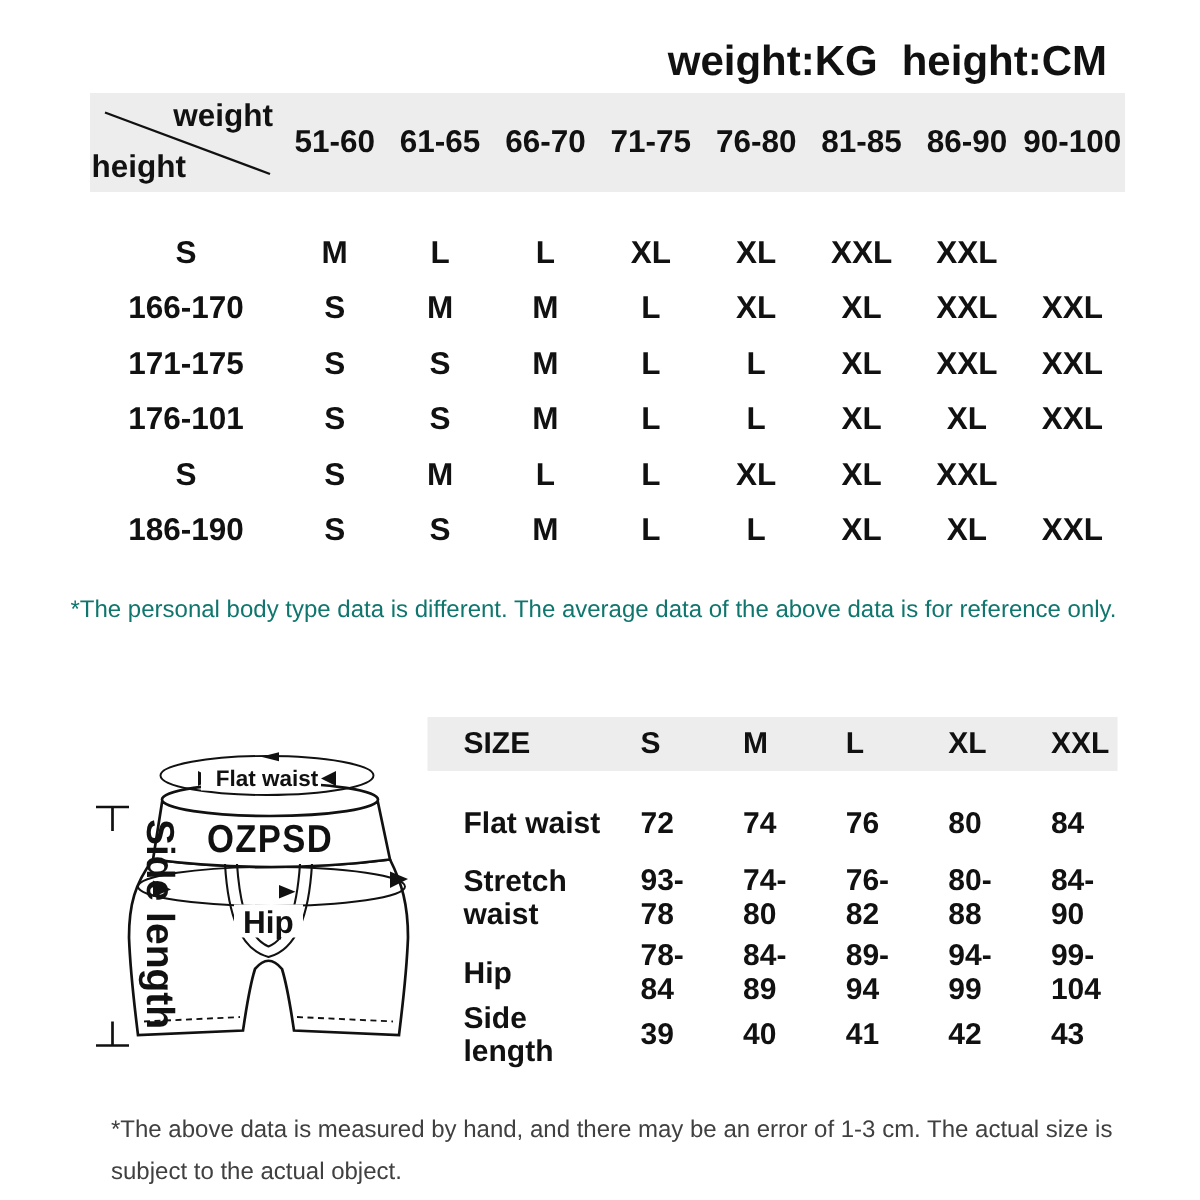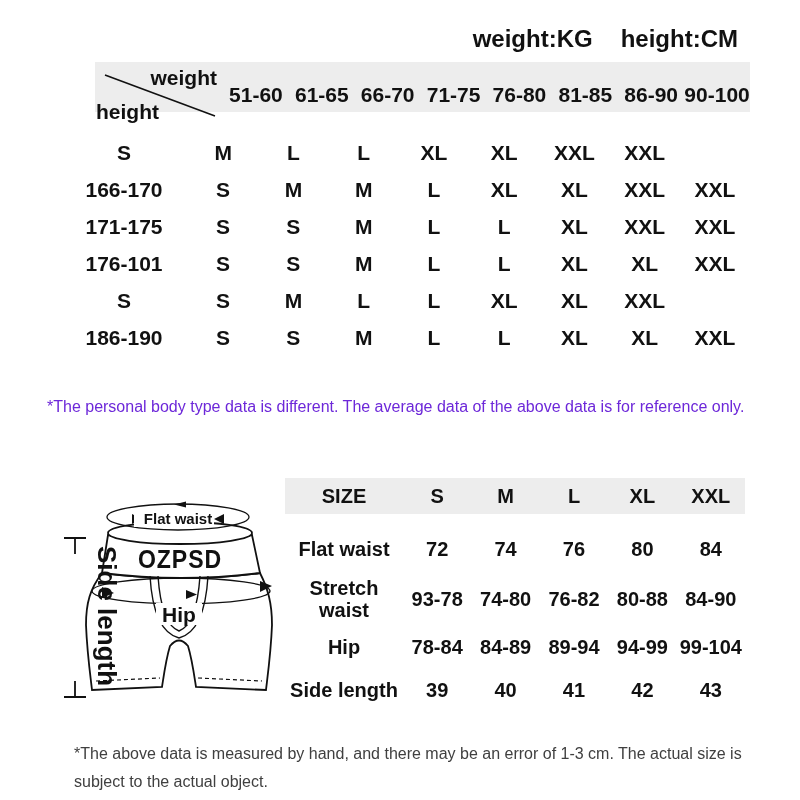--- a/index.html
+++ b/index.html
@@ -1,46 +1,46 @@
 <!DOCTYPE html>
 <html><head>
 <meta charset="utf-8">
 <style>
   * { margin:0; padding:0; box-sizing:border-box; }
   html,body { width:800px; height:800px; background:#fff; color:#111;
               font-family:"Liberation Sans","DejaVu Sans",sans-serif; }
   .canvas { position:relative; width:800px; height:800px; background:#fff; overflow:hidden; }
 
   
-  .units { position:absolute; top:25px; right:62px; display:flex; gap:28px;
-           font-size:24px; font-weight:700; }
+  .units { position:absolute; top:25px; right:62px; display:flex; gap:16px;
+           font-size:28px; font-weight:700; }
 
   
   .t1 { position:absolute; left:60px; top:62px; width:690px; font-size:21px; font-weight:600; }
   .t1-grid { display:grid; grid-template-columns:128px repeat(8,1fr); align-items:center; }
-  .t1-header { background:#ededed; height:50px;margin-left:35px; }
+  .t1-header { background:#ededed; height:66px; }
   .t1-header .t1-cell { text-align:center; }
   .t1-corner { position:relative; height:66px; }
   .t1-corner svg { position:absolute; left:0; top:0; }
   .corner-top { position:absolute; top:4px; right:6px; font-size:21px; }
   .corner-bottom { position:absolute; bottom:4px; left:1px; font-size:21px; }
   .t1-body { margin-top:22px; }
   .t1-row { height:37px; }
   .t1-rowhead { text-align:center; }
   .t1-cell { text-align:center; }
 
-  .note1 { position:absolute; left:47px; top:398px; font-size:16px; font-weight:400; color:#6d28d9; }
+  .note1 { position:absolute; left:47px; top:398px; font-size:16px; font-weight:400; color:#0f766e; }
   .note2 { position:absolute; left:74px; top:740px; width:682px; font-size:16px; font-weight:400;
            color:#404040; line-height:1.75; }
 
   
   .t2 { position:absolute; left:285px; top:478px; width:460px; font-size:20px; font-weight:600; }
   .t2-grid { display:grid; grid-template-columns:118px repeat(5,1fr); align-items:center; }
   .t2-header { background:#ededed; height:36px; }
-  .t2-cell, .t2-label { text-align:center; }
+  .t2-cell, .t2-label { text-align:left;margin-left:24px; }
   .t2-row.r-flat    { height:46px; margin-top:12px; }
   .t2-row.r-stretch { height:54px; }
   .t2-row.r-hip     { height:42px; }
   .t2-row.r-side    { height:44px; }
   .t2-label { line-height:1.1; }
 
   
   .illus { position:absolute; left:38px; top:485px; }
 </style>
 </head>

